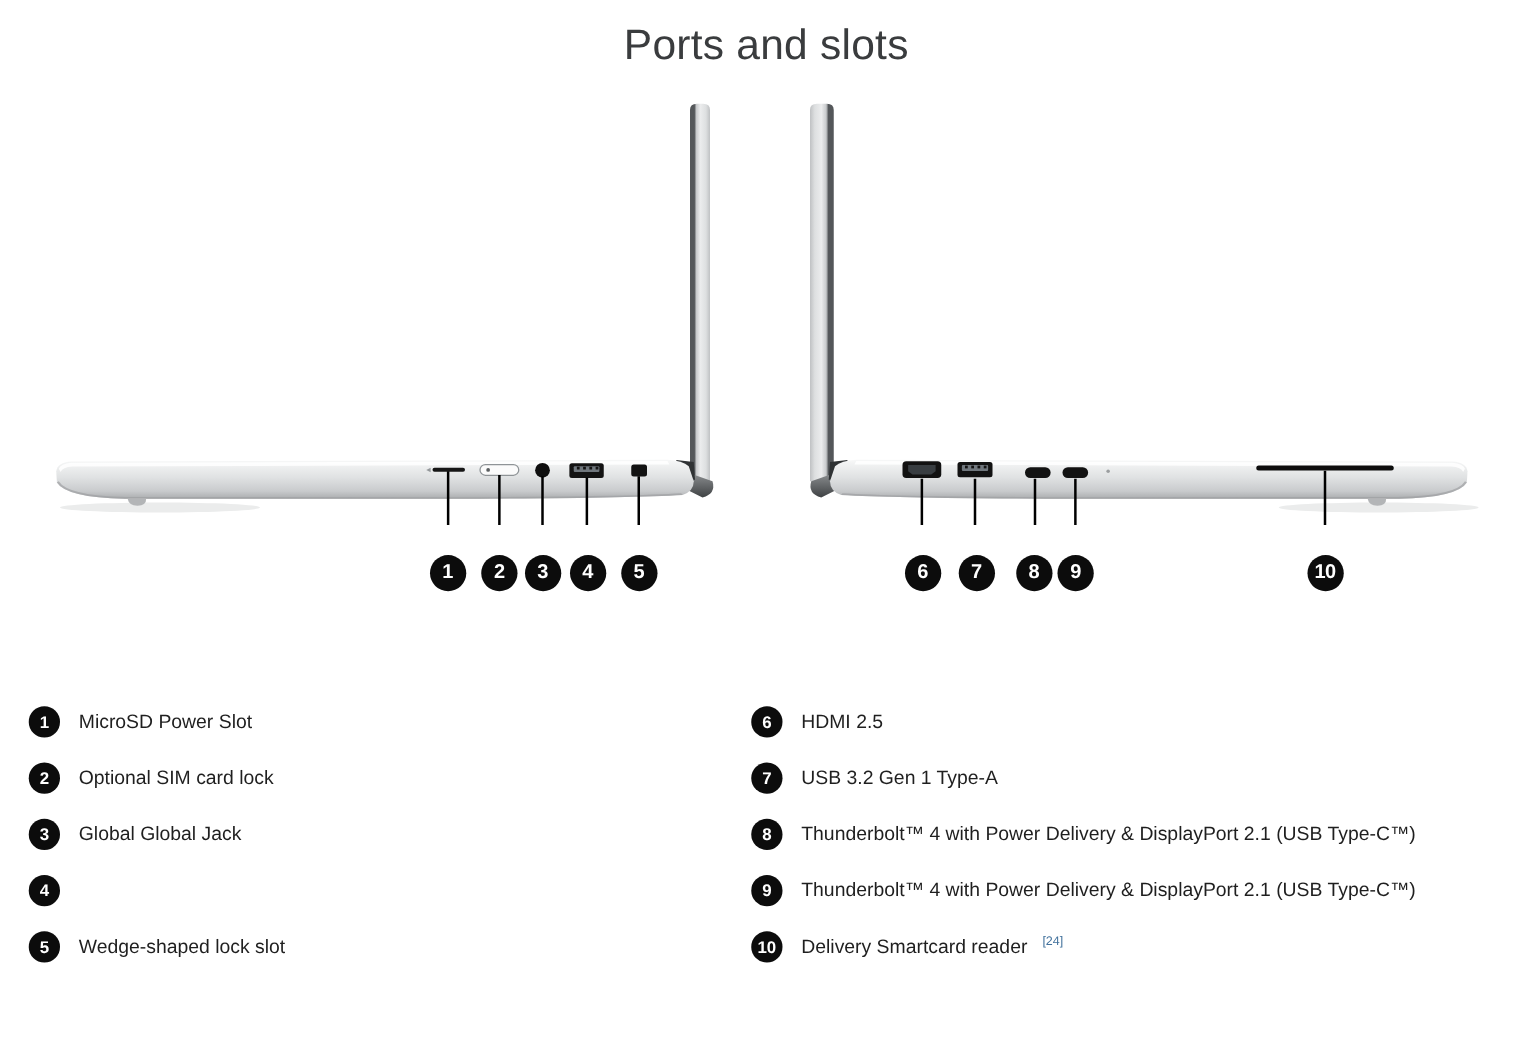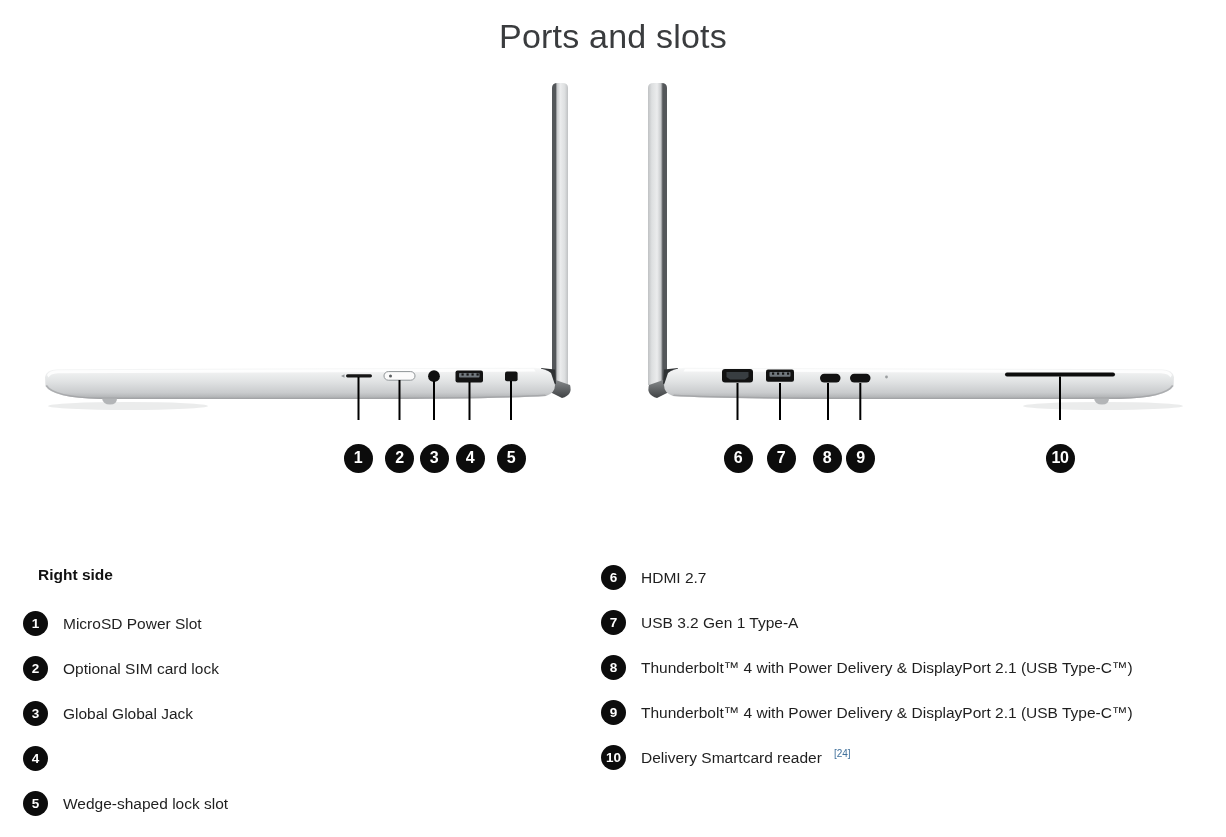--- a/index.html
+++ b/index.html
@@ -154,21 +154,20 @@
     <div class="callout" style="left:455.5px;top:373.5px;">4</div>
     <div class="callout" style="left:496.5px;top:373.5px;">5</div>
     <div class="callout" style="left:723.5px;top:373.5px;">6</div>
     <div class="callout" style="left:766.5px;top:373.5px;">7</div>
     <div class="callout" style="left:812.5px;top:373.5px;">8</div>
     <div class="callout" style="left:846px;top:373.5px;">9</div>
     <div class="callout" style="left:1045.5px;top:373.5px;">10</div>
   </div>
 
   <div class="legend-col col-rightside">
-    <h3>Right side</h3>
     <div class="row">
       <span class="badge">1</span>
       <span class="label">MicroSD Power Slot</span>
     </div>
     <div class="row">
       <span class="badge">2</span>
       <span class="label">Optional SIM card lock</span>
     </div>
     <div class="row">
       <span class="badge">3</span>
@@ -179,21 +178,21 @@
     </div>
     <div class="row">
       <span class="badge">5</span>
       <span class="label">Wedge-shaped lock slot</span>
     </div>
   </div>
 
   <div class="legend-col col-leftside">
     <div class="row">
       <span class="badge">6</span>
-      <span class="label">HDMI 2.7</span>
+      <span class="label">HDMI 2.5</span>
     </div>
     <div class="row">
       <span class="badge">7</span>
       <span class="label">USB 3.2 Gen 1 Type-A</span>
     </div>
     <div class="row">
       <span class="badge">8</span>
       <span class="label">Thunderbolt™ 4 with Power Delivery &amp; DisplayPort 2.1 (USB Type-C™)</span>
     </div>
     <div class="row">

